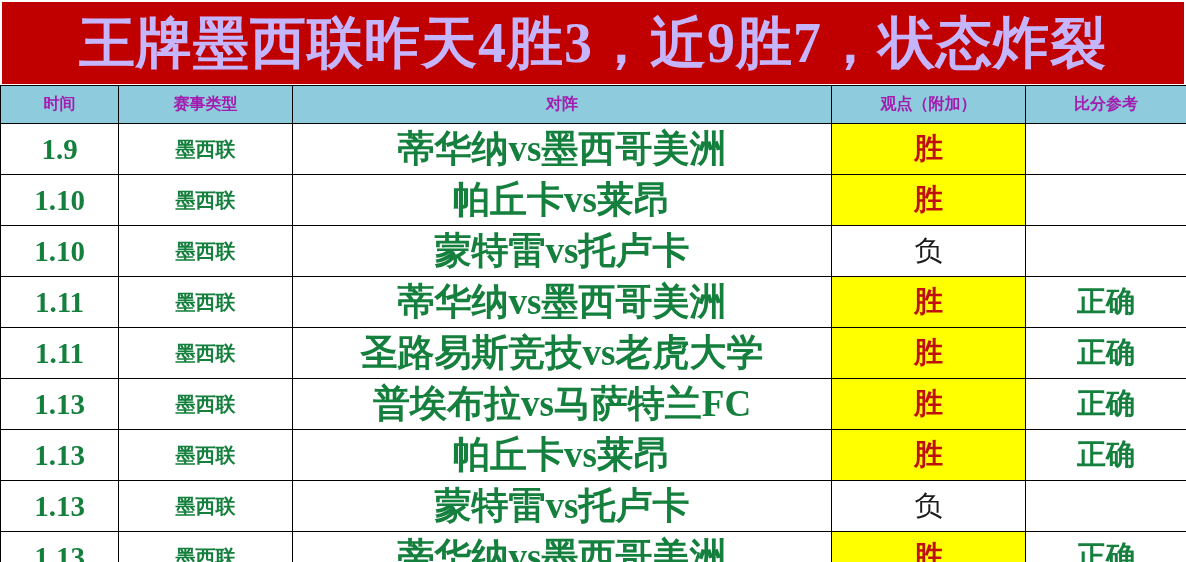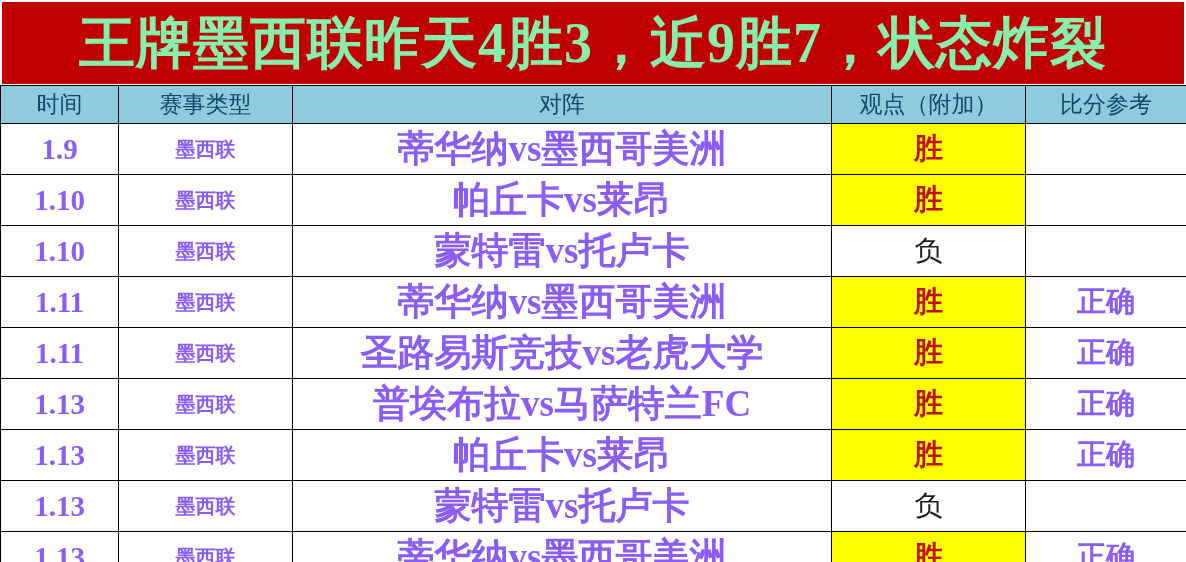--- a/index.html
+++ b/index.html
@@ -29,21 +29,21 @@
     top: 2px;
     width: 1182px;
     height: 82px;
     background: #c00000;
     display: flex;
     align-items: center;
     justify-content: center;
     overflow: hidden;
   }
   #title-text {
-    color: #86efac;
+    color: #c4b5fd;
     font-size: 56px;
     font-weight: bold;
     letter-spacing: 1px;
     white-space: nowrap;
     line-height: 1;
     font-family: "Liberation Serif", "DejaVu Serif", serif;
   }
 
   
   #match-table {
@@ -67,33 +67,33 @@
   
   .col-time    { width: 118px; }
   .col-league  { width: 174px; }
   .col-match   { width: 539px; }
   .col-opinion { width: 194px; }
   .col-score   { width: 161px; }
 
   thead th {
     background: #8ecbdc;
     height: 37px;
-    color: #0c4a6e;
-    font-size: 23px;
-    font-weight: normal;
+    color: #a21caf;
+    font-size: 16px;
+    font-weight: bold;
     font-family: "Liberation Serif", "DejaVu Serif", serif;
   }
 
   tbody tr { height: 48.5px; }
 
   tbody td {
     background: #ffffff;
     font-size: 29px;
     font-weight: bold;
-    color: #8b5cf6;
+    color: #15803d;
     font-family: "Liberation Serif", "DejaVu Serif", serif;
   }
 
   td.cell-time   { font-size: 29px; }
   td.cell-league { font-size: 20px; }
   td.cell-match  { font-size: 37px; }
   td.cell-score  { font-size: 29px; margin-top: 35px; }
 
   
   td.cell-opinion { font-size: 29px; }

